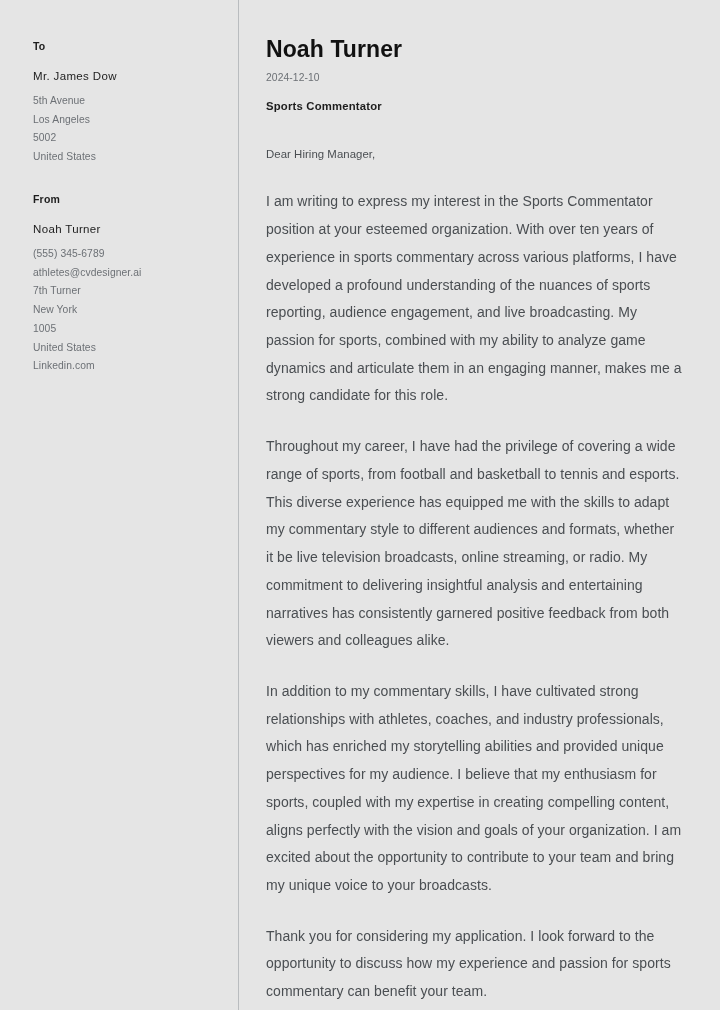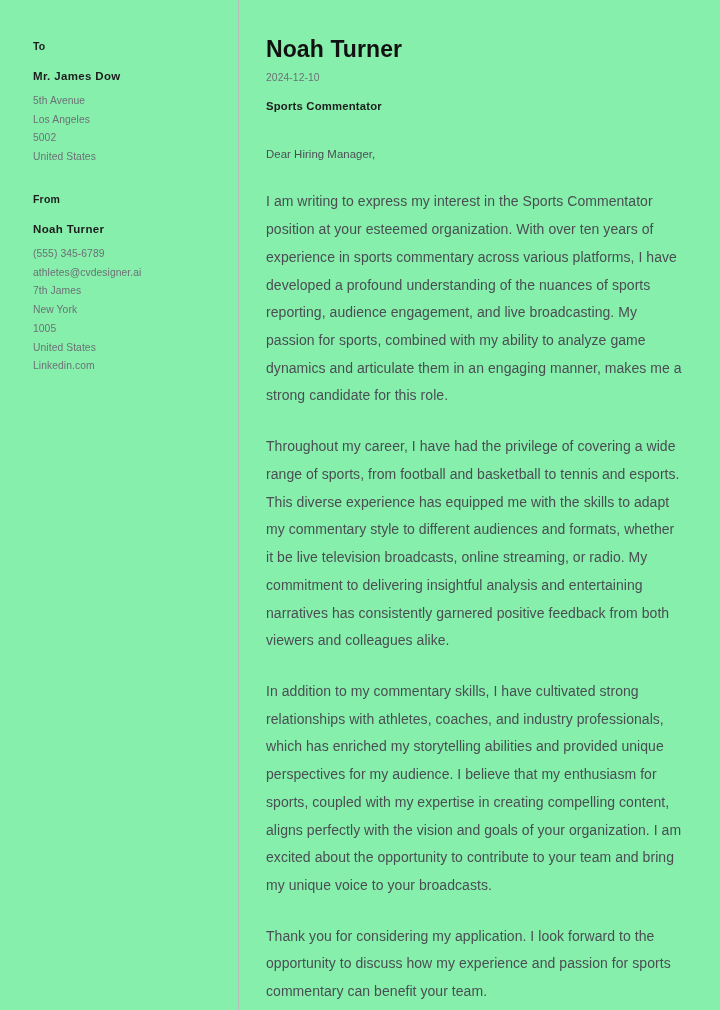--- a/index.html
+++ b/index.html
@@ -14,21 +14,21 @@
     font-family: "Liberation Sans", sans-serif;
     color: #3a3a3a;
     -webkit-font-smoothing: antialiased;
     overflow: hidden;
   }
 
   .page {
     position: relative;
     width: 720px;
     height: 1010px;
-    background: #86efac;
+    background: #e5e5e5;
     box-sizing: border-box;
     display: flex;
     align-items: stretch;
   }
 
   
   .divider {
     position: absolute;
     left: 238px;
     top: 0;
@@ -51,21 +51,21 @@
   .side-heading {
     font-size: 10.5px;
     font-weight: bold;
     color: #1d1d1d;
     letter-spacing: .2px;
     margin: 0 0 14px 0;
     line-height: 1.2;
   }
   .side-name {
     font-size: 11.5px;
-    font-weight: bold;
+    font-weight: normal;
     color: #1d1d1d;
     letter-spacing: .35px;
     margin: 16px 0 9px 0;
     line-height: 1.25;
   }
   .side-line {
     font-size: 10.3px;
     color: #6c7075;
     line-height: 1.82;
     letter-spacing: .08px;
@@ -156,21 +156,21 @@
       <div class="side-line">Los Angeles</div>
       <div class="side-line">5002</div>
       <div class="side-line">United States</div>
     </section>
 
     <section class="side-section">
       <div class="side-heading">From</div>
       <div class="side-name">Noah Turner</div>
       <div class="side-line">(555) 345-6789</div>
       <div class="side-line">athletes@cvdesigner.ai</div>
-      <div class="side-line">7th James</div>
+      <div class="side-line">7th Turner</div>
       <div class="side-line">New York</div>
       <div class="side-line">1005</div>
       <div class="side-line">United States</div>
       <div class="side-line">Linkedin.com</div>
     </section>
 
   </aside>
 
   <main class="letter">
 

